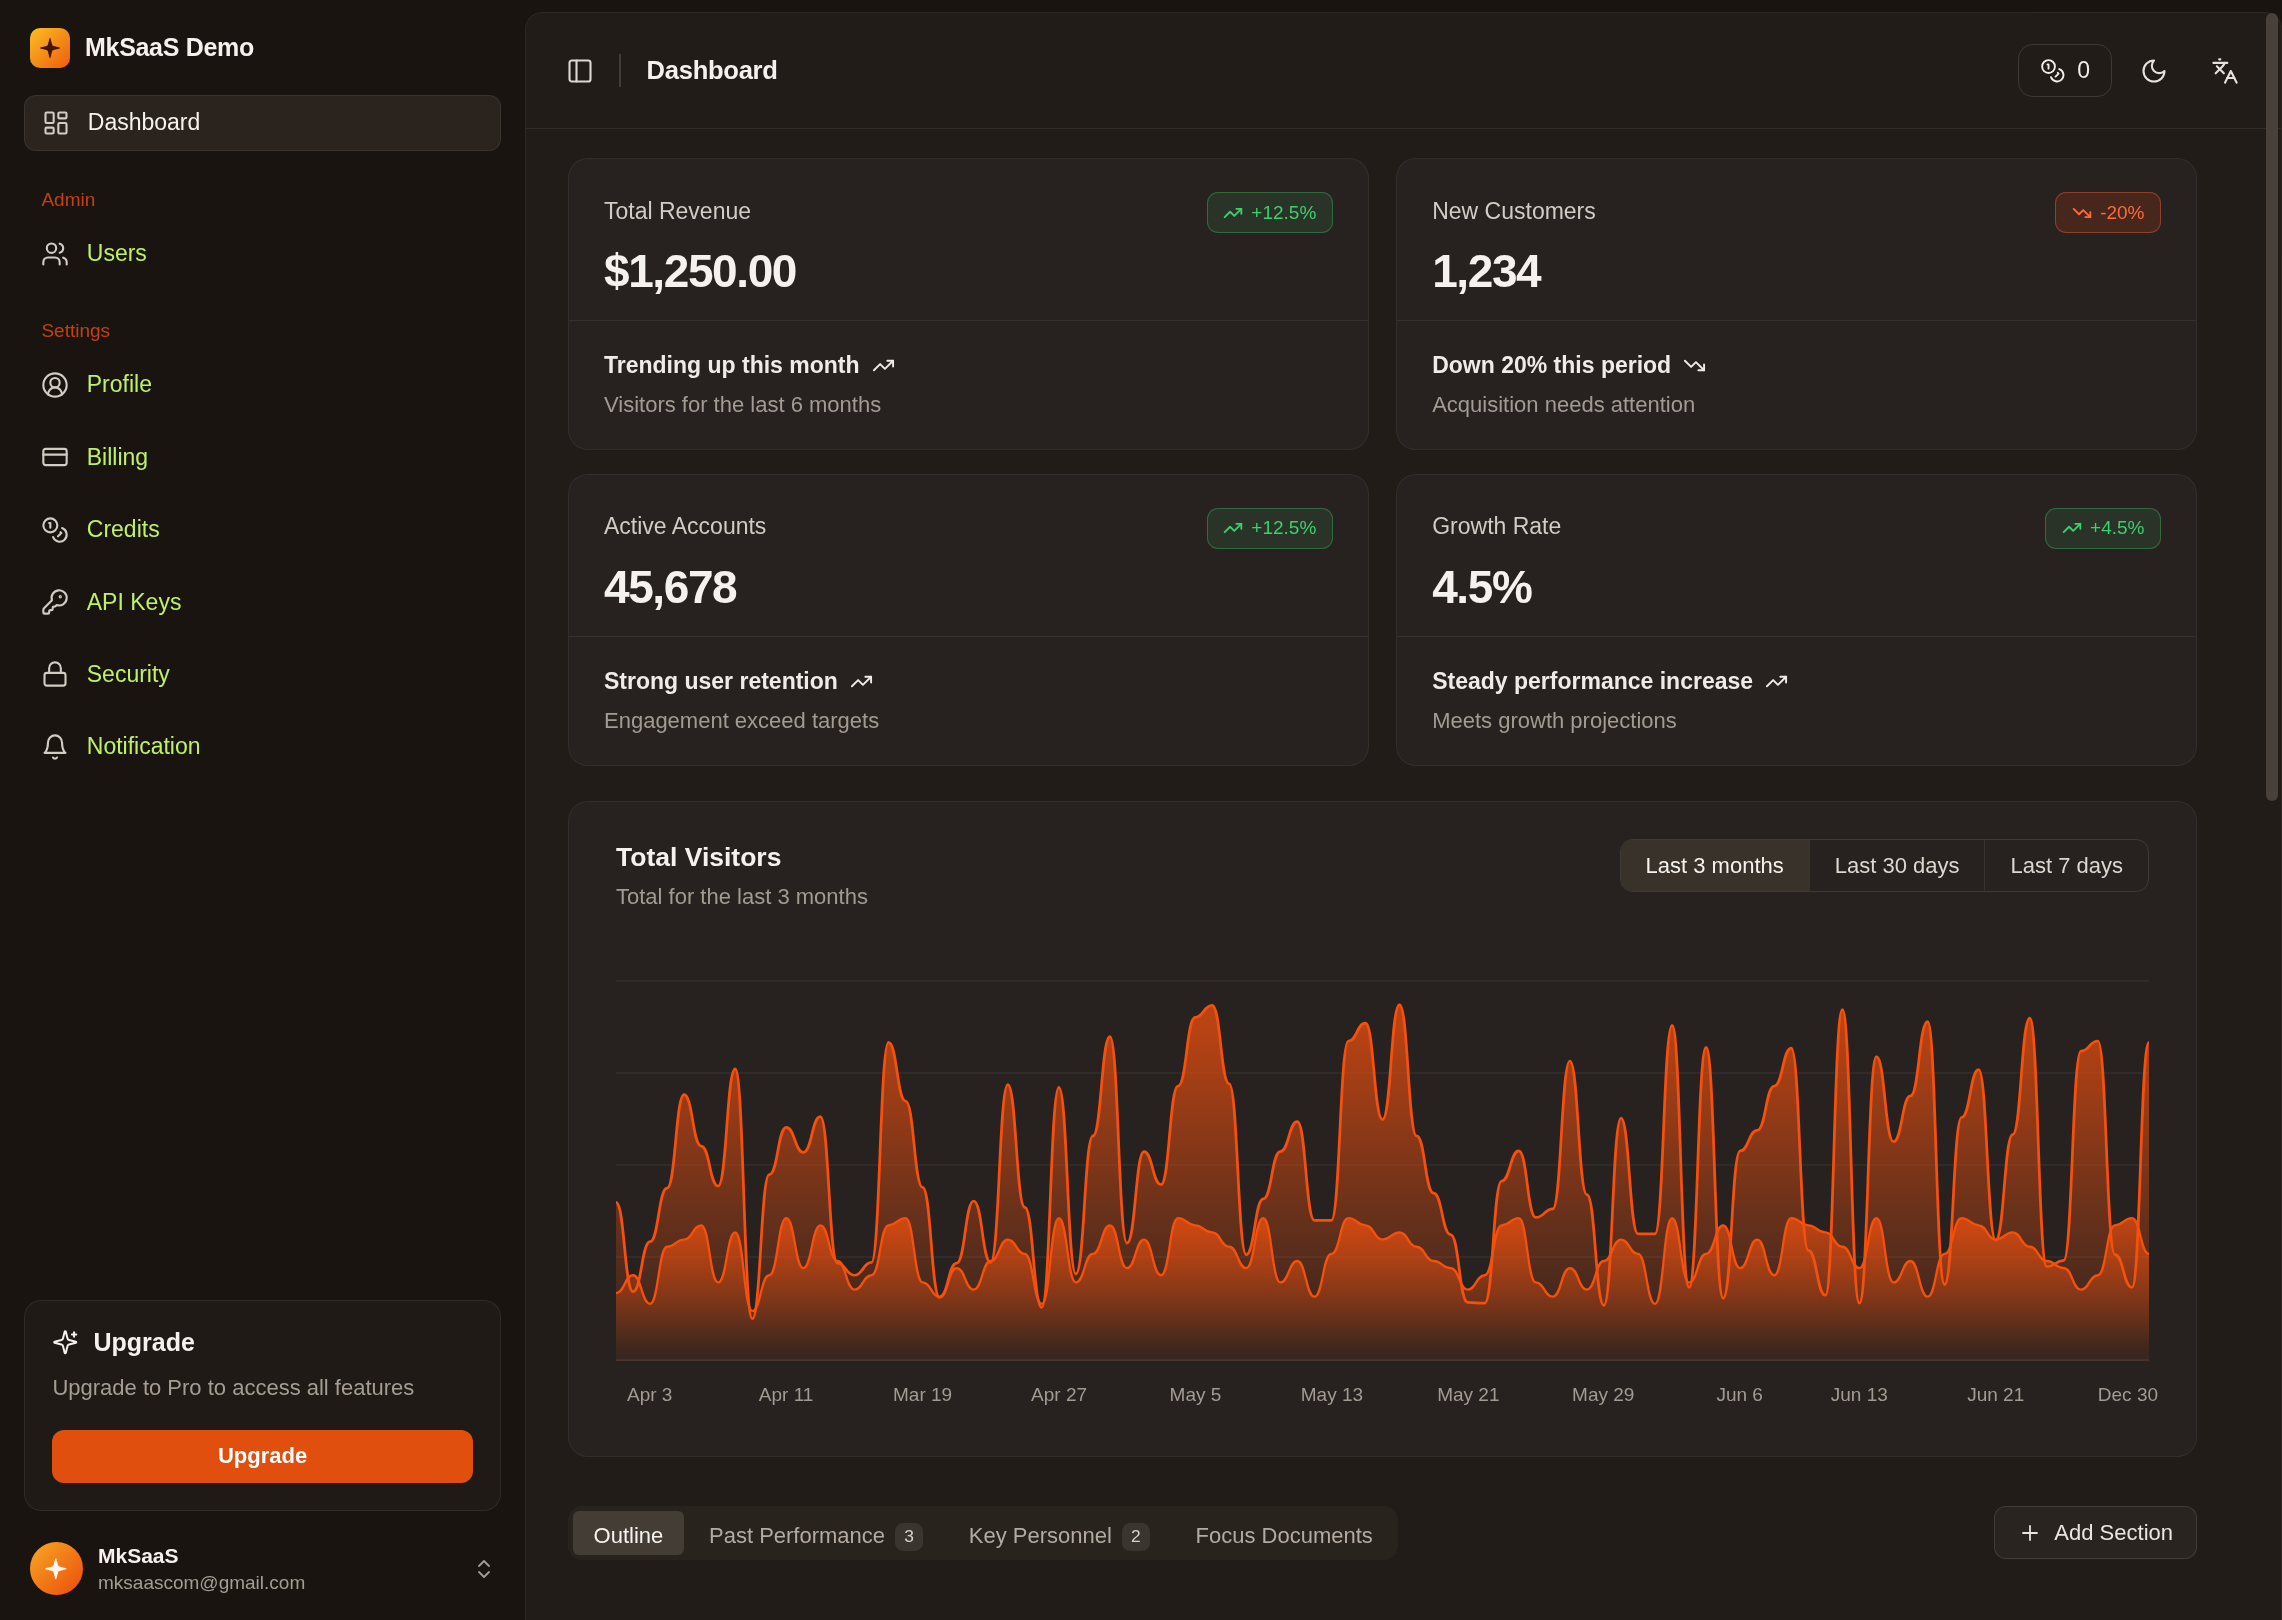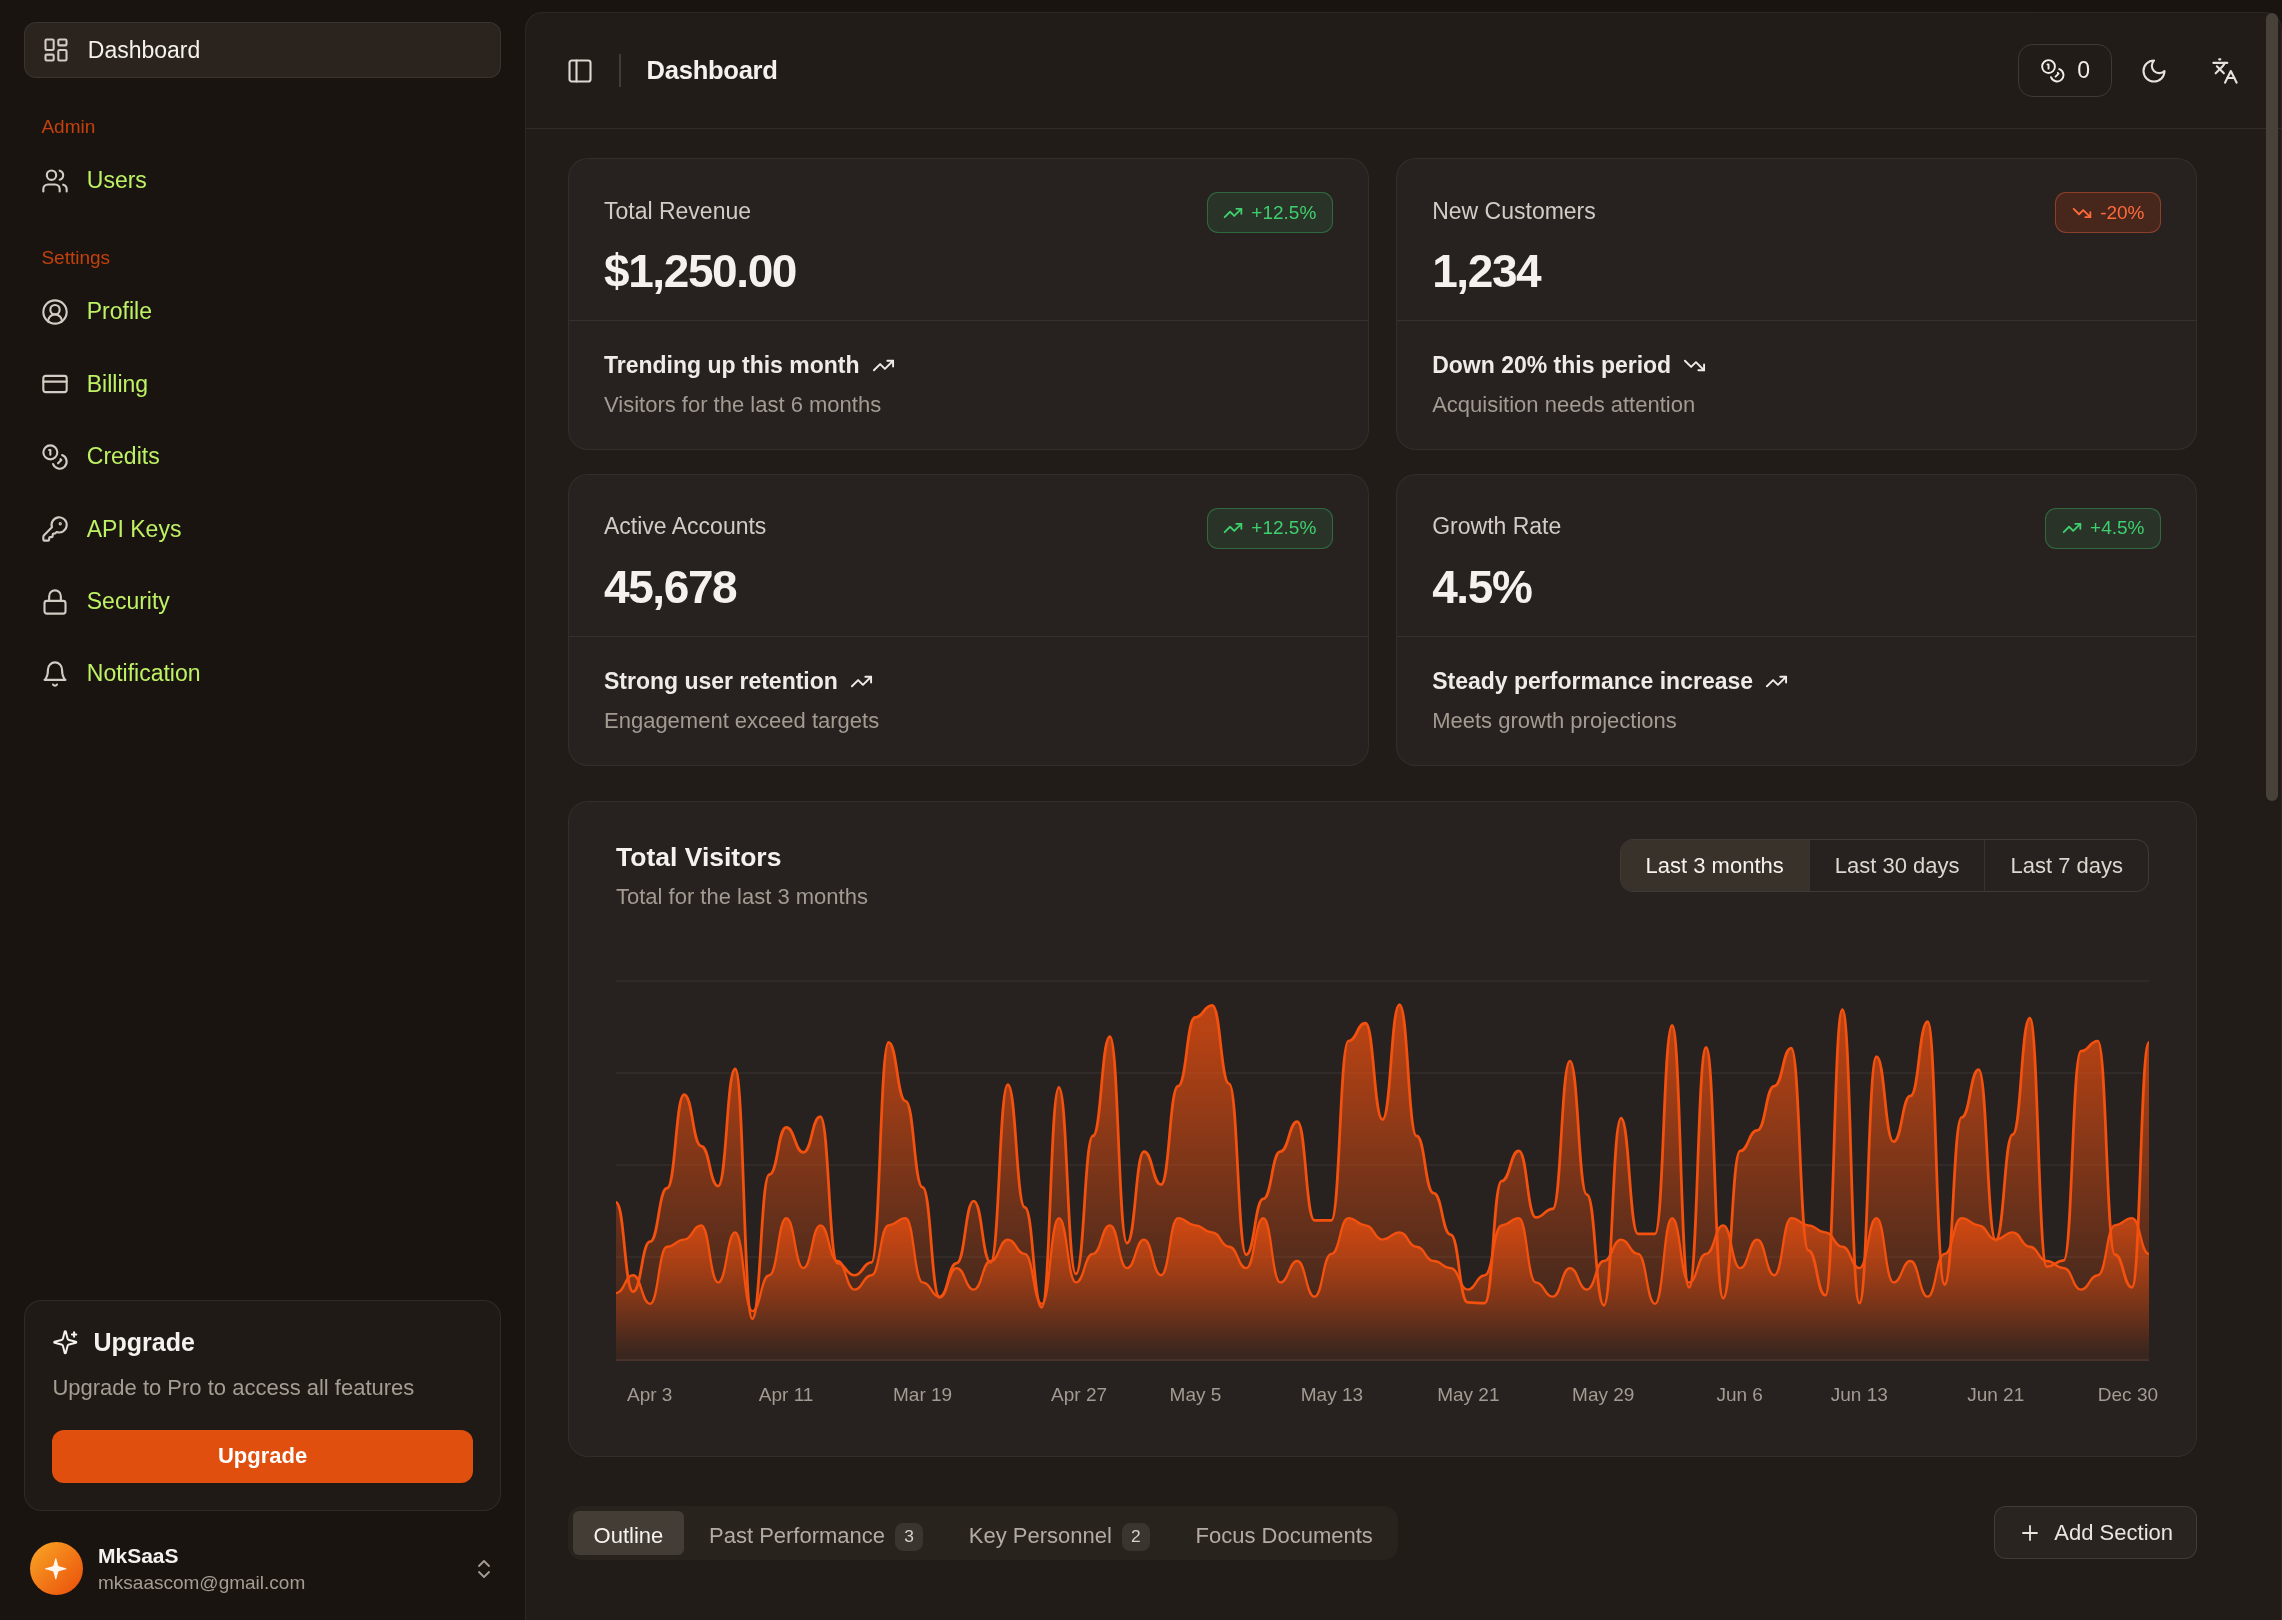--- a/index.html
+++ b/index.html
@@ -126,20 +126,28 @@
     border-radius: 7.3px; background: #48413a; }
 
   
   .ic { width: 28px; height: 28px; fill: none; stroke: currentColor; stroke-width: 1.8;
     stroke-linecap: round; stroke-linejoin: round; flex: none; }
 </style>
 </head>
 <body>
 
 <aside class="sidebar">
+  <div class="logo-row">
+    <span class="logo">
+      <svg viewBox="0 0 24 24" fill="#431407" stroke="none">
+          <path d="M9.937 15.5A2 2 0 0 0 8.5 14.063l-6.135-1.582a.5.5 0 0 1 0-.962L8.5 9.936A2 2 0 0 0 9.937 8.5l1.582-6.135a.5.5 0 0 1 .963 0L14.063 8.5A2 2 0 0 0 15.5 9.937l6.135 1.581a.5.5 0 0 1 0 .964L15.5 14.063a2 2 0 0 0-1.437 1.437l-1.582 6.135a.5.5 0 0 1-.963 0z"></path>
+        </svg>
+    </span>
+    <span class="app-name">MkSaaS Demo</span>
+  </div>
 
   <nav>
     <div class="nav-item active">
       <svg class="ic" viewBox="0 0 24 24">
           <rect width="7" height="9" x="3" y="3" rx="1"></rect>
           <rect width="7" height="5" x="14" y="3" rx="1"></rect>
           <rect width="7" height="9" x="14" y="12" rx="1"></rect>
           <rect width="7" height="5" x="3" y="16" rx="1"></rect>
         </svg>
       <span>Dashboard</span>
@@ -404,21 +412,21 @@
             <path d="M0 264.4 C 9.3 264.4, 9.3 362.1, 18.5 362.1 C 27.8 362.1, 27.8 307.4, 37.1 307.4 C 46.3 307.4, 46.3 248.7, 55.6 248.7 C 64.9 248.7, 64.9 146.3, 74.1 146.3 C 83.4 146.3, 83.4 202.6, 92.7 202.6 C 101.9 202.6, 101.9 246.4, 111.2 246.4 C 120.5 246.4, 120.5 118.1, 129.7 118.1 C 139.0 118.1, 139.0 391.9, 148.3 391.9 C 157.5 391.9, 157.5 233.9, 166.8 233.9 C 176.1 233.9, 176.1 182.2, 185.3 182.2 C 194.6 182.2, 194.6 209.6, 203.9 209.6 C 213.1 209.6, 213.1 170.5, 222.4 170.5 C 231.7 170.5, 231.7 330.8, 240.9 330.8 C 250.2 330.8, 250.2 344.1, 259.5 344.1 C 268.7 344.1, 268.7 330.1, 278.0 330.1 C 287.3 330.1, 287.3 89.2, 296.5 89.2 C 305.8 89.2, 305.8 153.3, 315.1 153.3 C 324.3 153.3, 324.3 247.9, 333.6 247.9 C 342.9 247.9, 342.9 368.4, 352.1 368.4 C 361.4 368.4, 361.4 330.8, 370.7 330.8 C 379.9 330.8, 379.9 262.8, 389.2 262.8 C 398.5 262.8, 398.5 330.1, 407.7 330.1 C 417.0 330.1, 417.0 135.3, 426.3 135.3 C 435.5 135.3, 435.5 269.8, 444.8 269.8 C 454.1 269.8, 454.1 379.3, 463.3 379.3 C 472.6 379.3, 472.6 138.4, 481.9 138.4 C 491.1 138.4, 491.1 342.6, 500.4 342.6 C 509.7 342.6, 509.7 191.6, 518.9 191.6 C 528.2 191.6, 528.2 82.9, 537.5 82.9 C 546.7 82.9, 546.7 308.9, 556.0 308.9 C 565.3 308.9, 565.3 208.8, 574.5 208.8 C 583.8 208.8, 583.8 244.8, 593.1 244.8 C 602.3 244.8, 602.3 136.9, 611.6 136.9 C 620.9 136.9, 620.9 61.8, 630.1 61.8 C 639.4 61.8, 639.4 48.5, 648.7 48.5 C 657.9 48.5, 657.9 134.5, 667.2 134.5 C 676.5 134.5, 676.5 321.5, 685.7 321.5 C 695.0 321.5, 695.0 260.5, 704.3 260.5 C 713.5 260.5, 713.5 208.8, 722.8 208.8 C 732.1 208.8, 732.1 176.0, 741.3 176.0 C 750.6 176.0, 750.6 283.9, 759.9 283.9 C 769.1 283.9, 769.1 283.9, 778.4 283.9 C 787.7 283.9, 787.7 87.6, 796.9 87.6 C 806.2 87.6, 806.2 68.0, 815.5 68.0 C 824.7 68.0, 824.7 173.6, 834.0 173.6 C 843.3 173.6, 843.3 47.7, 852.5 47.7 C 861.8 47.7, 861.8 191.6, 871.1 191.6 C 880.3 191.6, 880.3 254.2, 889.6 254.2 C 898.9 254.2, 898.9 299.6, 908.1 299.6 C 917.4 299.6, 917.4 373.9, 926.7 373.9 C 935.9 373.9, 935.9 374.6, 945.2 374.6 C 954.5 374.6, 954.5 240.9, 963.7 240.9 C 973.0 240.9, 973.0 208.0, 982.3 208.0 C 991.5 208.0, 991.5 280.8, 1000.8 280.8 C 1010.1 280.8, 1010.1 271.4, 1019.3 271.4 C 1028.6 271.4, 1028.6 109.5, 1037.9 109.5 C 1047.1 109.5, 1047.1 255.8, 1056.4 255.8 C 1065.7 255.8, 1065.7 377.0, 1074.9 377.0 C 1084.2 377.0, 1084.2 172.1, 1093.5 172.1 C 1102.7 172.1, 1102.7 298.8, 1112.0 298.8 C 1121.3 298.8, 1121.3 298.8, 1130.5 298.8 C 1139.8 298.8, 1139.8 70.4, 1149.1 70.4 C 1158.3 70.4, 1158.3 357.4, 1167.6 357.4 C 1176.9 357.4, 1176.9 94.6, 1186.1 94.6 C 1195.4 94.6, 1195.4 369.2, 1204.7 369.2 C 1213.9 369.2, 1213.9 208.0, 1223.2 208.0 C 1232.5 208.0, 1232.5 185.4, 1241.7 185.4 C 1251.0 185.4, 1251.0 136.9, 1260.3 136.9 C 1269.5 136.9, 1269.5 95.4, 1278.8 95.4 C 1288.1 95.4, 1288.1 316.8, 1297.3 316.8 C 1306.6 316.8, 1306.6 366.0, 1315.9 366.0 C 1325.1 366.0, 1325.1 53.2, 1334.4 53.2 C 1343.7 53.2, 1343.7 374.6, 1352.9 374.6 C 1362.2 374.6, 1362.2 104.8, 1371.5 104.8 C 1380.7 104.8, 1380.7 197.9, 1390.0 197.9 C 1399.3 197.9, 1399.3 147.8, 1408.5 147.8 C 1417.8 147.8, 1417.8 66.5, 1427.1 66.5 C 1436.3 66.5, 1436.3 354.3, 1445.6 354.3 C 1454.9 354.3, 1454.9 171.3, 1464.1 171.3 C 1473.4 171.3, 1473.4 118.9, 1482.7 118.9 C 1491.9 118.9, 1491.9 305.8, 1501.2 305.8 C 1510.5 305.8, 1510.5 190.1, 1519.7 190.1 C 1529.0 190.1, 1529.0 62.6, 1538.3 62.6 C 1547.5 62.6, 1547.5 334.8, 1556.8 334.8 C 1566.1 334.8, 1566.1 327.7, 1575.3 327.7 C 1584.6 327.7, 1584.6 98.6, 1593.9 98.6 C 1603.1 98.6, 1603.1 87.6, 1612.4 87.6 C 1621.7 87.6, 1621.7 321.5, 1630.9 321.5 C 1640.2 321.5, 1640.2 357.4, 1649.5 357.4 C 1658.7 357.4, 1658.7 89.2, 1668.0 89.2 L 1668 438 L 0 438 Z" fill="url(#gArea)"></path>
             <path d="M0 264.4 C 9.3 264.4, 9.3 362.1, 18.5 362.1 C 27.8 362.1, 27.8 307.4, 37.1 307.4 C 46.3 307.4, 46.3 248.7, 55.6 248.7 C 64.9 248.7, 64.9 146.3, 74.1 146.3 C 83.4 146.3, 83.4 202.6, 92.7 202.6 C 101.9 202.6, 101.9 246.4, 111.2 246.4 C 120.5 246.4, 120.5 118.1, 129.7 118.1 C 139.0 118.1, 139.0 391.9, 148.3 391.9 C 157.5 391.9, 157.5 233.9, 166.8 233.9 C 176.1 233.9, 176.1 182.2, 185.3 182.2 C 194.6 182.2, 194.6 209.6, 203.9 209.6 C 213.1 209.6, 213.1 170.5, 222.4 170.5 C 231.7 170.5, 231.7 330.8, 240.9 330.8 C 250.2 330.8, 250.2 344.1, 259.5 344.1 C 268.7 344.1, 268.7 330.1, 278.0 330.1 C 287.3 330.1, 287.3 89.2, 296.5 89.2 C 305.8 89.2, 305.8 153.3, 315.1 153.3 C 324.3 153.3, 324.3 247.9, 333.6 247.9 C 342.9 247.9, 342.9 368.4, 352.1 368.4 C 361.4 368.4, 361.4 330.8, 370.7 330.8 C 379.9 330.8, 379.9 262.8, 389.2 262.8 C 398.5 262.8, 398.5 330.1, 407.7 330.1 C 417.0 330.1, 417.0 135.3, 426.3 135.3 C 435.5 135.3, 435.5 269.8, 444.8 269.8 C 454.1 269.8, 454.1 379.3, 463.3 379.3 C 472.6 379.3, 472.6 138.4, 481.9 138.4 C 491.1 138.4, 491.1 342.6, 500.4 342.6 C 509.7 342.6, 509.7 191.6, 518.9 191.6 C 528.2 191.6, 528.2 82.9, 537.5 82.9 C 546.7 82.9, 546.7 308.9, 556.0 308.9 C 565.3 308.9, 565.3 208.8, 574.5 208.8 C 583.8 208.8, 583.8 244.8, 593.1 244.8 C 602.3 244.8, 602.3 136.9, 611.6 136.9 C 620.9 136.9, 620.9 61.8, 630.1 61.8 C 639.4 61.8, 639.4 48.5, 648.7 48.5 C 657.9 48.5, 657.9 134.5, 667.2 134.5 C 676.5 134.5, 676.5 321.5, 685.7 321.5 C 695.0 321.5, 695.0 260.5, 704.3 260.5 C 713.5 260.5, 713.5 208.8, 722.8 208.8 C 732.1 208.8, 732.1 176.0, 741.3 176.0 C 750.6 176.0, 750.6 283.9, 759.9 283.9 C 769.1 283.9, 769.1 283.9, 778.4 283.9 C 787.7 283.9, 787.7 87.6, 796.9 87.6 C 806.2 87.6, 806.2 68.0, 815.5 68.0 C 824.7 68.0, 824.7 173.6, 834.0 173.6 C 843.3 173.6, 843.3 47.7, 852.5 47.7 C 861.8 47.7, 861.8 191.6, 871.1 191.6 C 880.3 191.6, 880.3 254.2, 889.6 254.2 C 898.9 254.2, 898.9 299.6, 908.1 299.6 C 917.4 299.6, 917.4 373.9, 926.7 373.9 C 935.9 373.9, 935.9 374.6, 945.2 374.6 C 954.5 374.6, 954.5 240.9, 963.7 240.9 C 973.0 240.9, 973.0 208.0, 982.3 208.0 C 991.5 208.0, 991.5 280.8, 1000.8 280.8 C 1010.1 280.8, 1010.1 271.4, 1019.3 271.4 C 1028.6 271.4, 1028.6 109.5, 1037.9 109.5 C 1047.1 109.5, 1047.1 255.8, 1056.4 255.8 C 1065.7 255.8, 1065.7 377.0, 1074.9 377.0 C 1084.2 377.0, 1084.2 172.1, 1093.5 172.1 C 1102.7 172.1, 1102.7 298.8, 1112.0 298.8 C 1121.3 298.8, 1121.3 298.8, 1130.5 298.8 C 1139.8 298.8, 1139.8 70.4, 1149.1 70.4 C 1158.3 70.4, 1158.3 357.4, 1167.6 357.4 C 1176.9 357.4, 1176.9 94.6, 1186.1 94.6 C 1195.4 94.6, 1195.4 369.2, 1204.7 369.2 C 1213.9 369.2, 1213.9 208.0, 1223.2 208.0 C 1232.5 208.0, 1232.5 185.4, 1241.7 185.4 C 1251.0 185.4, 1251.0 136.9, 1260.3 136.9 C 1269.5 136.9, 1269.5 95.4, 1278.8 95.4 C 1288.1 95.4, 1288.1 316.8, 1297.3 316.8 C 1306.6 316.8, 1306.6 366.0, 1315.9 366.0 C 1325.1 366.0, 1325.1 53.2, 1334.4 53.2 C 1343.7 53.2, 1343.7 374.6, 1352.9 374.6 C 1362.2 374.6, 1362.2 104.8, 1371.5 104.8 C 1380.7 104.8, 1380.7 197.9, 1390.0 197.9 C 1399.3 197.9, 1399.3 147.8, 1408.5 147.8 C 1417.8 147.8, 1417.8 66.5, 1427.1 66.5 C 1436.3 66.5, 1436.3 354.3, 1445.6 354.3 C 1454.9 354.3, 1454.9 171.3, 1464.1 171.3 C 1473.4 171.3, 1473.4 118.9, 1482.7 118.9 C 1491.9 118.9, 1491.9 305.8, 1501.2 305.8 C 1510.5 305.8, 1510.5 190.1, 1519.7 190.1 C 1529.0 190.1, 1529.0 62.6, 1538.3 62.6 C 1547.5 62.6, 1547.5 334.8, 1556.8 334.8 C 1566.1 334.8, 1566.1 327.7, 1575.3 327.7 C 1584.6 327.7, 1584.6 98.6, 1593.9 98.6 C 1603.1 98.6, 1603.1 87.6, 1612.4 87.6 C 1621.7 87.6, 1621.7 321.5, 1630.9 321.5 C 1640.2 321.5, 1640.2 357.4, 1649.5 357.4 C 1658.7 357.4, 1658.7 89.2, 1668.0 89.2" fill="none" stroke="#f4500e" stroke-width="3" stroke-linejoin="round"></path>
             <path d="M0 363.7 C 9.3 363.7, 9.3 344.1, 18.5 344.1 C 27.8 344.1, 27.8 375.4, 37.1 375.4 C 46.3 375.4, 46.3 312.9, 55.6 312.9 C 64.9 312.9, 64.9 305.0, 74.1 305.0 C 83.4 305.0, 83.4 289.4, 92.7 289.4 C 101.9 289.4, 101.9 352.0, 111.2 352.0 C 120.5 352.0, 120.5 297.2, 129.7 297.2 C 139.0 297.2, 139.0 383.3, 148.3 383.3 C 157.5 383.3, 157.5 344.1, 166.8 344.1 C 176.1 344.1, 176.1 281.6, 185.3 281.6 C 194.6 281.6, 194.6 336.3, 203.9 336.3 C 213.1 336.3, 213.1 289.4, 222.4 289.4 C 231.7 289.4, 231.7 328.5, 240.9 328.5 C 250.2 328.5, 250.2 359.8, 259.5 359.8 C 268.7 359.8, 268.7 344.1, 278.0 344.1 C 287.3 344.1, 287.3 289.4, 296.5 289.4 C 305.8 289.4, 305.8 281.6, 315.1 281.6 C 324.3 281.6, 324.3 352.0, 333.6 352.0 C 342.9 352.0, 342.9 367.6, 352.1 367.6 C 361.4 367.6, 361.4 336.3, 370.7 336.3 C 379.9 336.3, 379.9 359.8, 389.2 359.8 C 398.5 359.8, 398.5 328.5, 407.7 328.5 C 417.0 328.5, 417.0 305.0, 426.3 305.0 C 435.5 305.0, 435.5 320.7, 444.8 320.7 C 454.1 320.7, 454.1 375.4, 463.3 375.4 C 472.6 375.4, 472.6 281.6, 481.9 281.6 C 491.1 281.6, 491.1 352.0, 500.4 352.0 C 509.7 352.0, 509.7 320.7, 518.9 320.7 C 528.2 320.7, 528.2 289.4, 537.5 289.4 C 546.7 289.4, 546.7 336.3, 556.0 336.3 C 565.3 336.3, 565.3 305.0, 574.5 305.0 C 583.8 305.0, 583.8 344.1, 593.1 344.1 C 602.3 344.1, 602.3 281.6, 611.6 281.6 C 620.9 281.6, 620.9 289.4, 630.1 289.4 C 639.4 289.4, 639.4 297.2, 648.7 297.2 C 657.9 297.2, 657.9 312.9, 667.2 312.9 C 676.5 312.9, 676.5 336.3, 685.7 336.3 C 695.0 336.3, 695.0 281.6, 704.3 281.6 C 713.5 281.6, 713.5 352.0, 722.8 352.0 C 732.1 352.0, 732.1 328.5, 741.3 328.5 C 750.6 328.5, 750.6 367.6, 759.9 367.6 C 769.1 367.6, 769.1 320.7, 778.4 320.7 C 787.7 320.7, 787.7 281.6, 796.9 281.6 C 806.2 281.6, 806.2 289.4, 815.5 289.4 C 824.7 289.4, 824.7 305.0, 834.0 305.0 C 843.3 305.0, 843.3 297.2, 852.5 297.2 C 861.8 297.2, 861.8 312.9, 871.1 312.9 C 880.3 312.9, 880.3 328.5, 889.6 328.5 C 898.9 328.5, 898.9 336.3, 908.1 336.3 C 917.4 336.3, 917.4 359.8, 926.7 359.8 C 935.9 359.8, 935.9 344.1, 945.2 344.1 C 954.5 344.1, 954.5 289.4, 963.7 289.4 C 973.0 289.4, 973.0 281.6, 982.3 281.6 C 991.5 281.6, 991.5 352.0, 1000.8 352.0 C 1010.1 352.0, 1010.1 367.6, 1019.3 367.6 C 1028.6 367.6, 1028.6 336.3, 1037.9 336.3 C 1047.1 336.3, 1047.1 359.8, 1056.4 359.8 C 1065.7 359.8, 1065.7 328.5, 1074.9 328.5 C 1084.2 328.5, 1084.2 305.0, 1093.5 305.0 C 1102.7 305.0, 1102.7 320.7, 1112.0 320.7 C 1121.3 320.7, 1121.3 375.4, 1130.5 375.4 C 1139.8 375.4, 1139.8 281.6, 1149.1 281.6 C 1158.3 281.6, 1158.3 352.0, 1167.6 352.0 C 1176.9 352.0, 1176.9 320.7, 1186.1 320.7 C 1195.4 320.7, 1195.4 289.4, 1204.7 289.4 C 1213.9 289.4, 1213.9 336.3, 1223.2 336.3 C 1232.5 336.3, 1232.5 305.0, 1241.7 305.0 C 1251.0 305.0, 1251.0 344.1, 1260.3 344.1 C 1269.5 344.1, 1269.5 281.6, 1278.8 281.6 C 1288.1 281.6, 1288.1 289.4, 1297.3 289.4 C 1306.6 289.4, 1306.6 297.2, 1315.9 297.2 C 1325.1 297.2, 1325.1 312.9, 1334.4 312.9 C 1343.7 312.9, 1343.7 336.3, 1352.9 336.3 C 1362.2 336.3, 1362.2 281.6, 1371.5 281.6 C 1380.7 281.6, 1380.7 352.0, 1390.0 352.0 C 1399.3 352.0, 1399.3 328.5, 1408.5 328.5 C 1417.8 328.5, 1417.8 367.6, 1427.1 367.6 C 1436.3 367.6, 1436.3 320.7, 1445.6 320.7 C 1454.9 320.7, 1454.9 281.6, 1464.1 281.6 C 1473.4 281.6, 1473.4 289.4, 1482.7 289.4 C 1491.9 289.4, 1491.9 305.0, 1501.2 305.0 C 1510.5 305.0, 1510.5 297.2, 1519.7 297.2 C 1529.0 297.2, 1529.0 312.9, 1538.3 312.9 C 1547.5 312.9, 1547.5 328.5, 1556.8 328.5 C 1566.1 328.5, 1566.1 336.3, 1575.3 336.3 C 1584.6 336.3, 1584.6 359.8, 1593.9 359.8 C 1603.1 359.8, 1603.1 344.1, 1612.4 344.1 C 1621.7 344.1, 1621.7 289.4, 1630.9 289.4 C 1640.2 289.4, 1640.2 281.6, 1649.5 281.6 C 1658.7 281.6, 1658.7 320.7, 1668.0 320.7 L 1668 438 L 0 438 Z" fill="url(#gArea)"></path>
             <path d="M0 363.7 C 9.3 363.7, 9.3 344.1, 18.5 344.1 C 27.8 344.1, 27.8 375.4, 37.1 375.4 C 46.3 375.4, 46.3 312.9, 55.6 312.9 C 64.9 312.9, 64.9 305.0, 74.1 305.0 C 83.4 305.0, 83.4 289.4, 92.7 289.4 C 101.9 289.4, 101.9 352.0, 111.2 352.0 C 120.5 352.0, 120.5 297.2, 129.7 297.2 C 139.0 297.2, 139.0 383.3, 148.3 383.3 C 157.5 383.3, 157.5 344.1, 166.8 344.1 C 176.1 344.1, 176.1 281.6, 185.3 281.6 C 194.6 281.6, 194.6 336.3, 203.9 336.3 C 213.1 336.3, 213.1 289.4, 222.4 289.4 C 231.7 289.4, 231.7 328.5, 240.9 328.5 C 250.2 328.5, 250.2 359.8, 259.5 359.8 C 268.7 359.8, 268.7 344.1, 278.0 344.1 C 287.3 344.1, 287.3 289.4, 296.5 289.4 C 305.8 289.4, 305.8 281.6, 315.1 281.6 C 324.3 281.6, 324.3 352.0, 333.6 352.0 C 342.9 352.0, 342.9 367.6, 352.1 367.6 C 361.4 367.6, 361.4 336.3, 370.7 336.3 C 379.9 336.3, 379.9 359.8, 389.2 359.8 C 398.5 359.8, 398.5 328.5, 407.7 328.5 C 417.0 328.5, 417.0 305.0, 426.3 305.0 C 435.5 305.0, 435.5 320.7, 444.8 320.7 C 454.1 320.7, 454.1 375.4, 463.3 375.4 C 472.6 375.4, 472.6 281.6, 481.9 281.6 C 491.1 281.6, 491.1 352.0, 500.4 352.0 C 509.7 352.0, 509.7 320.7, 518.9 320.7 C 528.2 320.7, 528.2 289.4, 537.5 289.4 C 546.7 289.4, 546.7 336.3, 556.0 336.3 C 565.3 336.3, 565.3 305.0, 574.5 305.0 C 583.8 305.0, 583.8 344.1, 593.1 344.1 C 602.3 344.1, 602.3 281.6, 611.6 281.6 C 620.9 281.6, 620.9 289.4, 630.1 289.4 C 639.4 289.4, 639.4 297.2, 648.7 297.2 C 657.9 297.2, 657.9 312.9, 667.2 312.9 C 676.5 312.9, 676.5 336.3, 685.7 336.3 C 695.0 336.3, 695.0 281.6, 704.3 281.6 C 713.5 281.6, 713.5 352.0, 722.8 352.0 C 732.1 352.0, 732.1 328.5, 741.3 328.5 C 750.6 328.5, 750.6 367.6, 759.9 367.6 C 769.1 367.6, 769.1 320.7, 778.4 320.7 C 787.7 320.7, 787.7 281.6, 796.9 281.6 C 806.2 281.6, 806.2 289.4, 815.5 289.4 C 824.7 289.4, 824.7 305.0, 834.0 305.0 C 843.3 305.0, 843.3 297.2, 852.5 297.2 C 861.8 297.2, 861.8 312.9, 871.1 312.9 C 880.3 312.9, 880.3 328.5, 889.6 328.5 C 898.9 328.5, 898.9 336.3, 908.1 336.3 C 917.4 336.3, 917.4 359.8, 926.7 359.8 C 935.9 359.8, 935.9 344.1, 945.2 344.1 C 954.5 344.1, 954.5 289.4, 963.7 289.4 C 973.0 289.4, 973.0 281.6, 982.3 281.6 C 991.5 281.6, 991.5 352.0, 1000.8 352.0 C 1010.1 352.0, 1010.1 367.6, 1019.3 367.6 C 1028.6 367.6, 1028.6 336.3, 1037.9 336.3 C 1047.1 336.3, 1047.1 359.8, 1056.4 359.8 C 1065.7 359.8, 1065.7 328.5, 1074.9 328.5 C 1084.2 328.5, 1084.2 305.0, 1093.5 305.0 C 1102.7 305.0, 1102.7 320.7, 1112.0 320.7 C 1121.3 320.7, 1121.3 375.4, 1130.5 375.4 C 1139.8 375.4, 1139.8 281.6, 1149.1 281.6 C 1158.3 281.6, 1158.3 352.0, 1167.6 352.0 C 1176.9 352.0, 1176.9 320.7, 1186.1 320.7 C 1195.4 320.7, 1195.4 289.4, 1204.7 289.4 C 1213.9 289.4, 1213.9 336.3, 1223.2 336.3 C 1232.5 336.3, 1232.5 305.0, 1241.7 305.0 C 1251.0 305.0, 1251.0 344.1, 1260.3 344.1 C 1269.5 344.1, 1269.5 281.6, 1278.8 281.6 C 1288.1 281.6, 1288.1 289.4, 1297.3 289.4 C 1306.6 289.4, 1306.6 297.2, 1315.9 297.2 C 1325.1 297.2, 1325.1 312.9, 1334.4 312.9 C 1343.7 312.9, 1343.7 336.3, 1352.9 336.3 C 1362.2 336.3, 1362.2 281.6, 1371.5 281.6 C 1380.7 281.6, 1380.7 352.0, 1390.0 352.0 C 1399.3 352.0, 1399.3 328.5, 1408.5 328.5 C 1417.8 328.5, 1417.8 367.6, 1427.1 367.6 C 1436.3 367.6, 1436.3 320.7, 1445.6 320.7 C 1454.9 320.7, 1454.9 281.6, 1464.1 281.6 C 1473.4 281.6, 1473.4 289.4, 1482.7 289.4 C 1491.9 289.4, 1491.9 305.0, 1501.2 305.0 C 1510.5 305.0, 1510.5 297.2, 1519.7 297.2 C 1529.0 297.2, 1529.0 312.9, 1538.3 312.9 C 1547.5 312.9, 1547.5 328.5, 1556.8 328.5 C 1566.1 328.5, 1566.1 336.3, 1575.3 336.3 C 1584.6 336.3, 1584.6 359.8, 1593.9 359.8 C 1603.1 359.8, 1603.1 344.1, 1612.4 344.1 C 1621.7 344.1, 1621.7 289.4, 1630.9 289.4 C 1640.2 289.4, 1640.2 281.6, 1649.5 281.6 C 1658.7 281.6, 1658.7 320.7, 1668.0 320.7" fill="none" stroke="#f4500e" stroke-width="2.5" stroke-linejoin="round"></path>
           </svg>
       </div>
       <div class="tick-row" id="tick-row">
           <span class="tick" style="left: 2.2%;">Apr 3</span>
           <span class="tick" style="left: 11.1%;">Apr 11</span>
           <span class="tick" style="left: 20%;">Mar 19</span>
-          <span class="tick" style="left: 28.9%; margin-left: 20px;">Apr 27</span>
+          <span class="tick" style="left: 28.9%;">Apr 27</span>
           <span class="tick" style="left: 37.8%;">May 5</span>
           <span class="tick" style="left: 46.7%;">May 13</span>
           <span class="tick" style="left: 55.6%;">May 21</span>
           <span class="tick" style="left: 64.4%;">May 29</span>
           <span class="tick" style="left: 73.3%;">Jun 6</span>
           <span class="tick" style="left: 81.1%;">Jun 13</span>
           <span class="tick" style="left: 90%;">Jun 21</span>
           <span class="tick" style="left: 100%; transform: translateX(-85%);">Dec 30</span>
         </div>
     </section>

